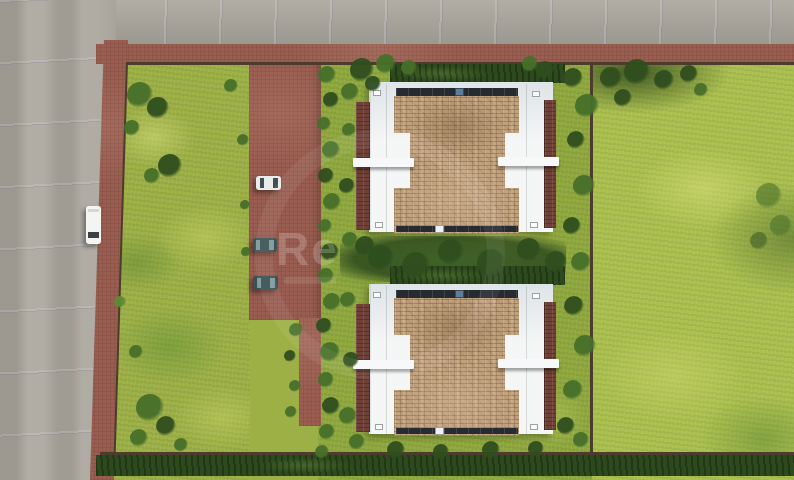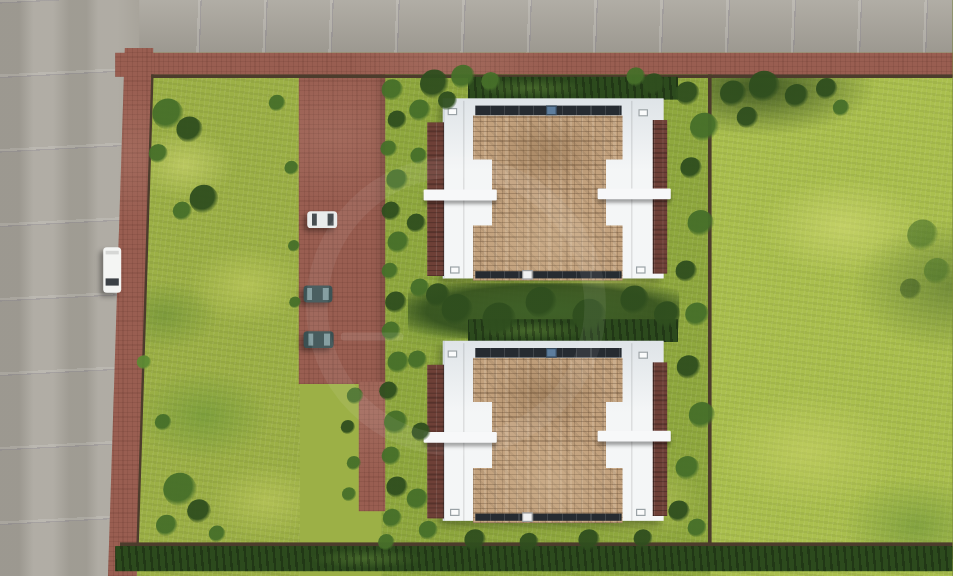--- a/index.html
+++ b/index.html
@@ -293,14 +293,15 @@
       <div class="bush" style="left: 654px; top: 70px; width: 20px; height: 20px; background: radial-gradient(circle at 42% 40%, rgb(47, 78, 30) 0px, rgb(47, 78, 30) 52%, transparent 72%); opacity: 0.95;"></div>
       <div class="bush" style="left: 680px; top: 65px; width: 18px; height: 18px; background: radial-gradient(circle at 42% 40%, rgb(47, 78, 30) 0px, rgb(47, 78, 30) 52%, transparent 72%); opacity: 0.95;"></div>
       <div class="bush" style="left: 614px; top: 89px; width: 18px; height: 18px; background: radial-gradient(circle at 42% 40%, rgb(47, 78, 30) 0px, rgb(47, 78, 30) 52%, transparent 72%); opacity: 0.95;"></div>
       <div class="bush" style="left: 694px; top: 83px; width: 14px; height: 14px; background: radial-gradient(circle at 42% 40%, rgb(70, 111, 41) 0px, rgb(70, 111, 41) 52%, transparent 72%); opacity: 0.95;"></div>
       <div class="bush" style="left: 756px; top: 183px; width: 26px; height: 26px; background: radial-gradient(circle at 42% 40%, rgb(70, 111, 41) 0px, rgb(70, 111, 41) 52%, transparent 72%); opacity: 0.6;"></div>
       <div class="bush" style="left: 770px; top: 215px; width: 22px; height: 22px; background: radial-gradient(circle at 42% 40%, rgb(70, 111, 41) 0px, rgb(70, 111, 41) 52%, transparent 72%); opacity: 0.55;"></div>
       <div class="bush" style="left: 750px; top: 232px; width: 18px; height: 18px; background: radial-gradient(circle at 42% 40%, rgb(47, 78, 30) 0px, rgb(47, 78, 30) 52%, transparent 72%); opacity: 0.5;"></div>
     </div>
 
   <div class="wm-ring"></div>
+  <div class="wm-text">Re</div>
   <div class="wm-tag"></div>
 </div>
 
 </body></html>

